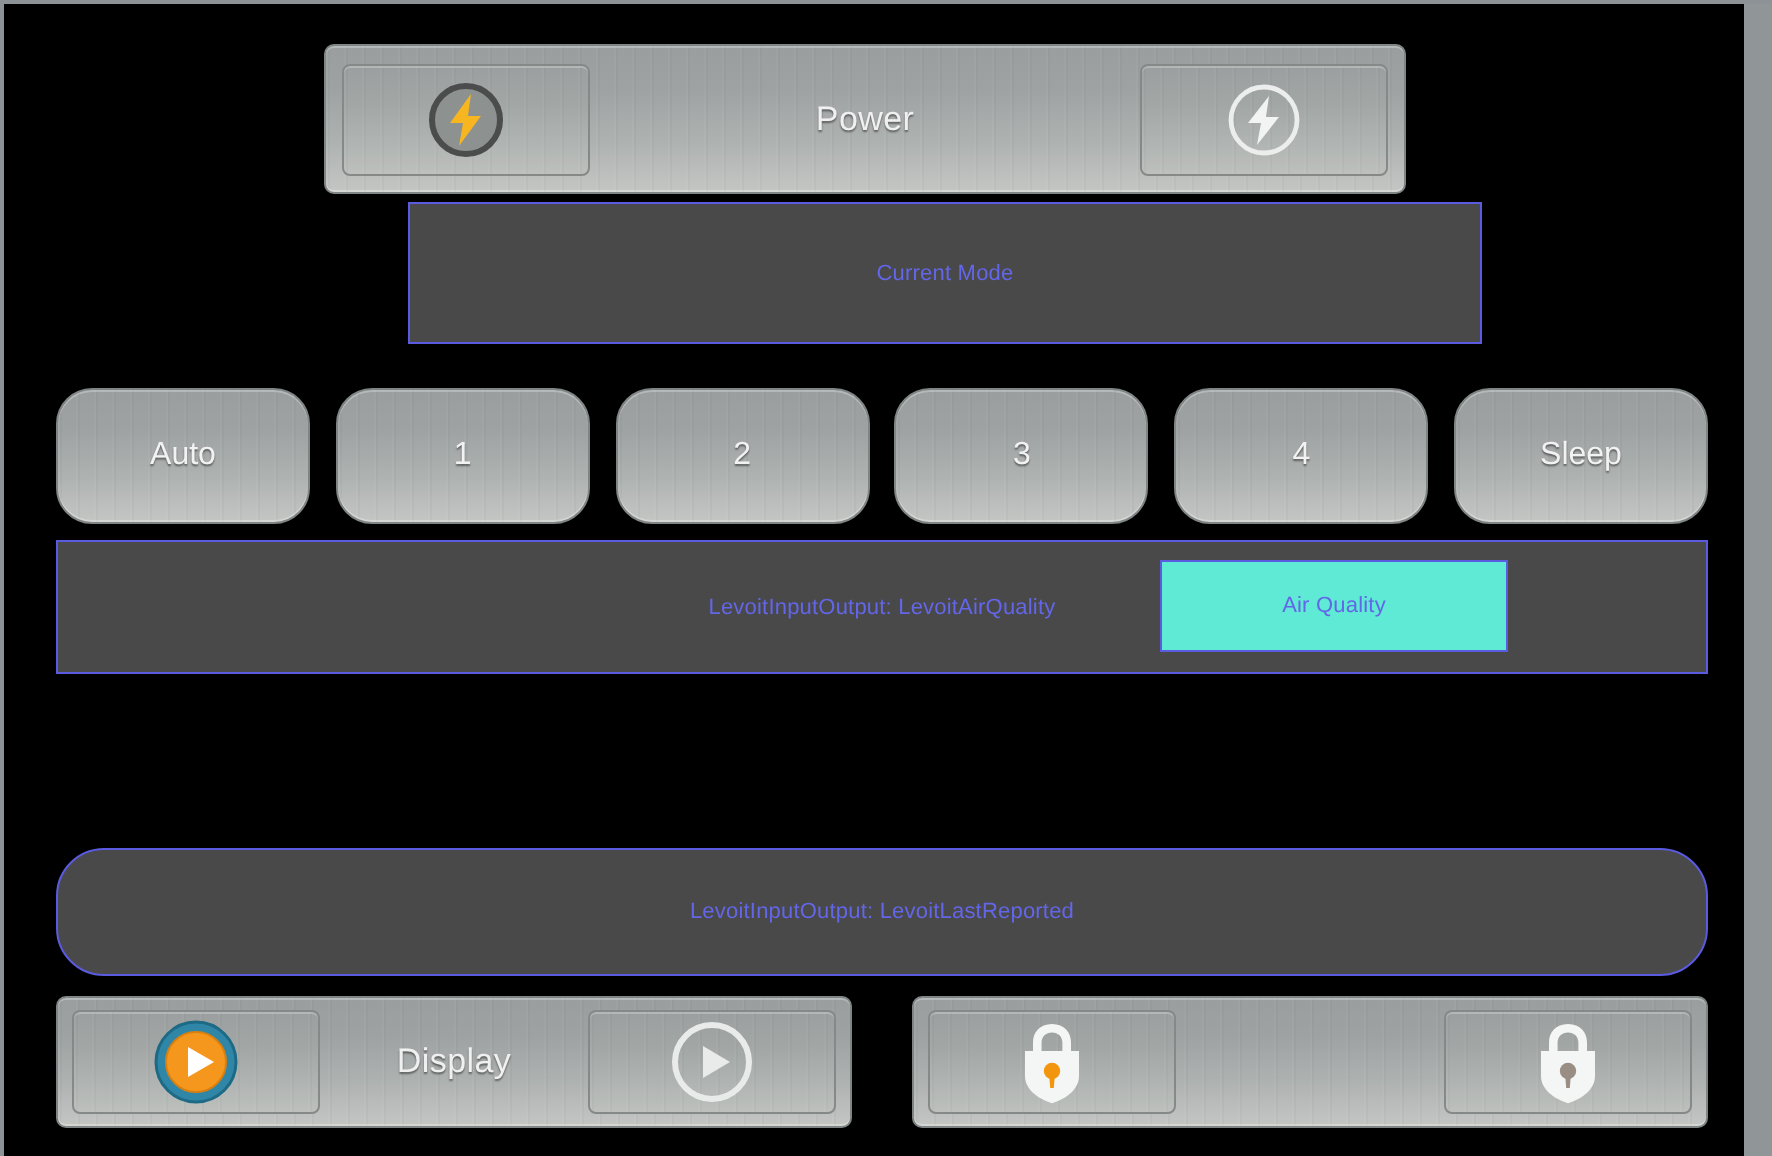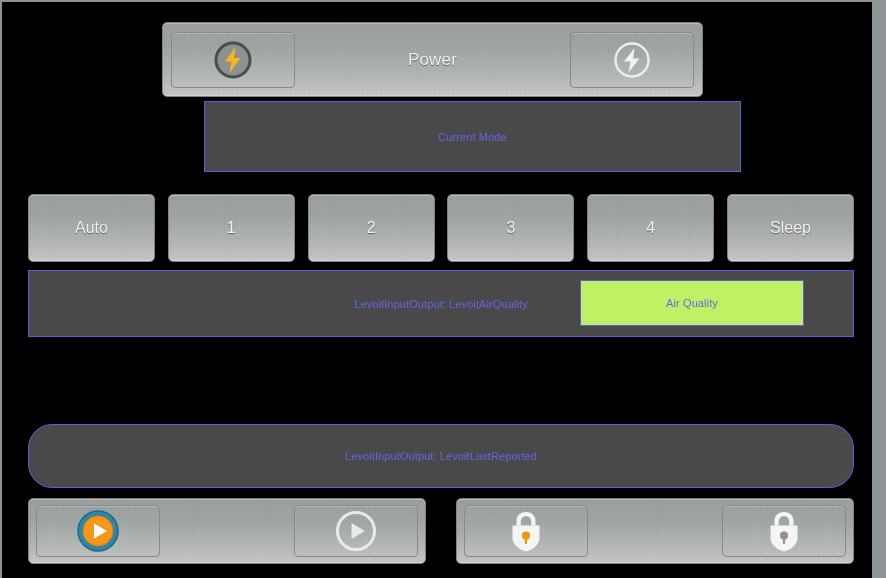--- a/index.html
+++ b/index.html
@@ -153,20 +153,21 @@
     width: 127px;
     height: 68px;
     box-sizing: border-box;
     display: flex;
     align-items: center;
     justify-content: center;
     color: #f2f2f2;
     font-size: 16px;
     text-shadow: 0 1px 1px rgba(0,0,0,0.45);
     cursor: default;
+    border-radius: 18px;
   }
 
   
   .status-panel {
     position: absolute;
     left: 26px;
     width: 826px;
     box-sizing: border-box;
     background: #494949;
     border: 1px solid #5a5be0;
@@ -180,24 +181,24 @@
 
   #panel-air-quality .pa-text {
     position: absolute;
     left: 0; right: 0;
     text-align: center;
   }
   #air-quality-subbox {
     position: absolute;
     left: 551px;
     top: 9px;
-    width: 224px;
+    width: 174px;
     height: 46px;
     box-sizing: border-box;
-    background: #bef264;
+    background: #5eead4;
     border: 1px solid #5a5be0;
     display: flex;
     align-items: center;
     justify-content: center;
   }
 
   
   .action-bar {
     position: absolute;
     top: 496px;
@@ -291,20 +292,21 @@
           <svg width="44" height="44" viewBox="0 0 44 44">
             <circle cx="22" cy="22" r="20" fill="#2f86a6"></circle>
             <circle cx="22" cy="22" r="20" fill="none" stroke="#1d6a86" stroke-width="1.5"></circle>
             <circle cx="22" cy="22" r="15" fill="#f6971d"></circle>
             <circle cx="22" cy="22" r="15" fill="none" stroke="#d9800f" stroke-width="1"></circle>
             <path d="M18 14.5 L31 22 L18 29.5 Z" fill="#ffffff"></path>
           </svg>
         </span>
       </div>
 
+      <div class="bar-label">Display</div>
 
       <div class="icon-tile metal-inner">
         <span>
           <svg width="44" height="44" viewBox="0 0 44 44">
             <circle cx="22" cy="22" r="18.5" fill="none" stroke="#e9ebea" stroke-width="3"></circle>
             <path d="M17.5 14 L31 22 L17.5 30 Z" fill="#e9ebea"></path>
           </svg>
         </span>
       </div>
 

